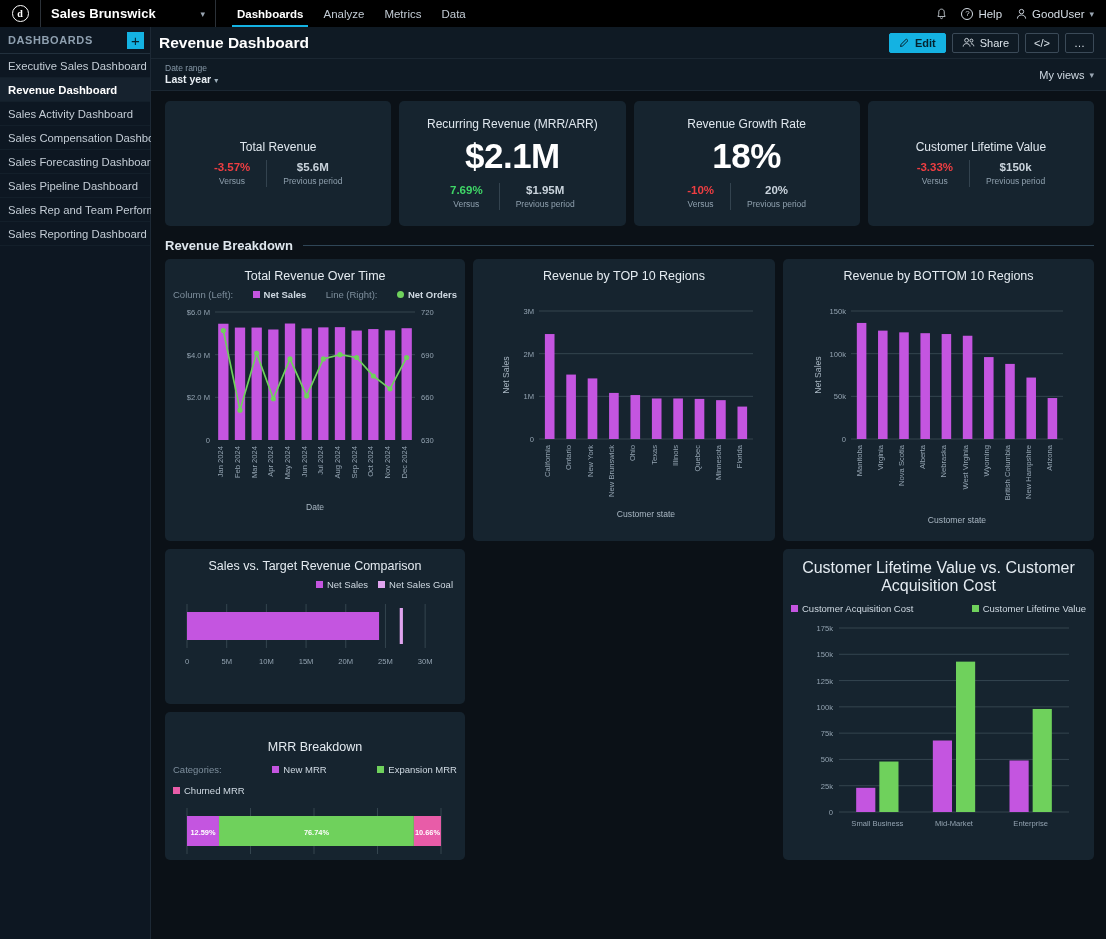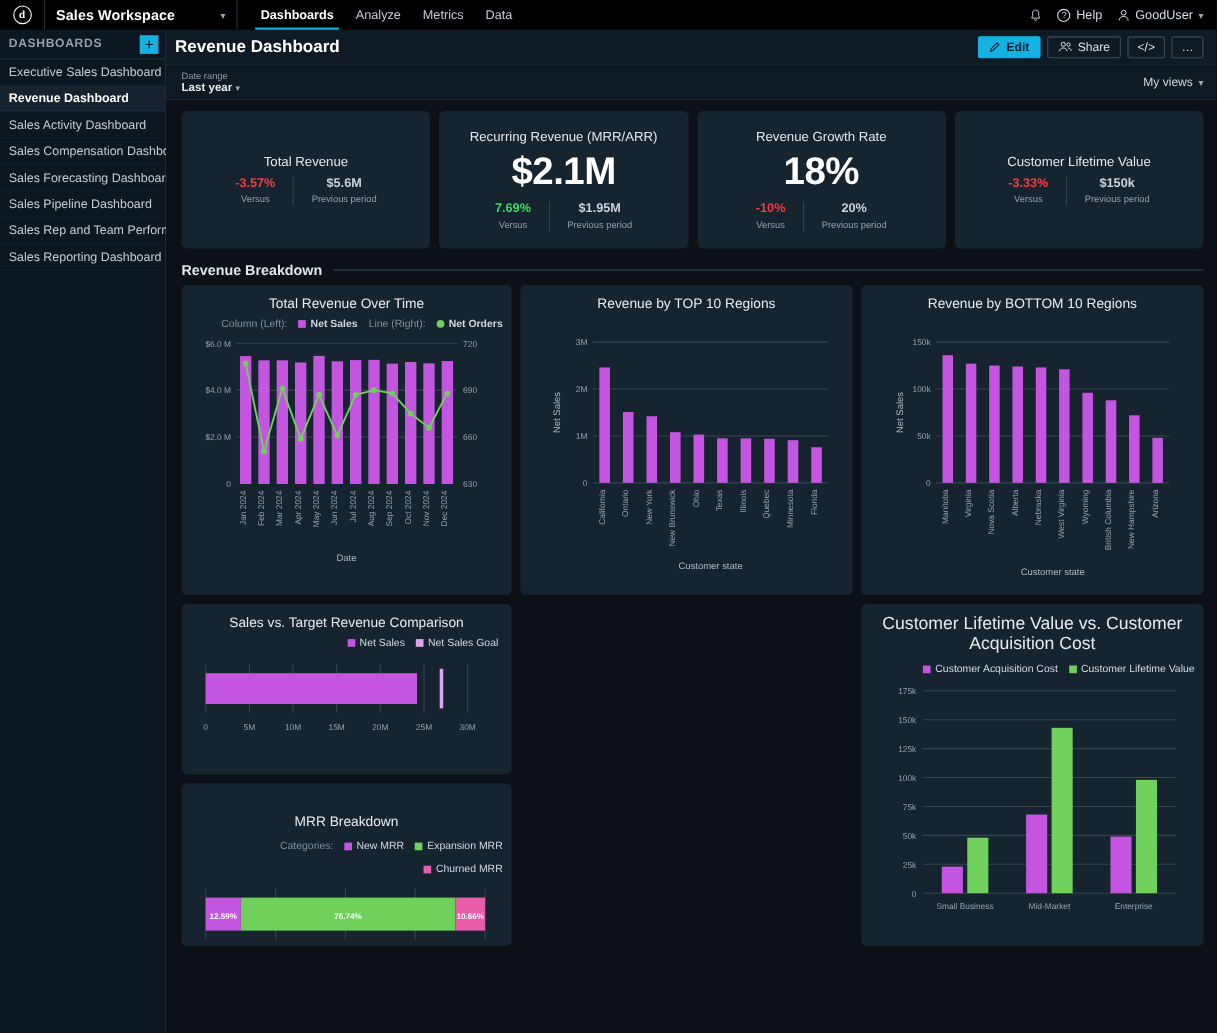--- a/index.html
+++ b/index.html
@@ -136,21 +136,21 @@
   .kpi-prev { font-size: 11.5px; font-weight: bold; color: #c9d3dc; line-height: 15px; }
 
   
   .grid { display: flex; gap: 8px; }
   .col { display: flex; flex-direction: column; gap: 8px; }
   .col.w1 { width: 300px; flex: 0 0 300px; }
   .col.w2 { width: 302px; flex: 0 0 302px; }
   .col.w3 { flex: 1; }
   .card { background: #16242f; border-radius: 5px; padding: 10px 8px 8px; position: relative; }
   .card-title { font-size: 12.5px; color: #e4ebf1; text-align: center; margin-bottom: 6px; }
-  .legend { display: flex; align-items: center; justify-content: flex-end; gap: 10px; font-size: 9.5px; color: #cfd9e2; flex-wrap: wrap; }
+  .legend { display: flex; align-items: center; justify-content: space-between; gap: 10px; font-size: 9.5px; color: #cfd9e2; flex-wrap: wrap; }
   .legend.right { justify-content: flex-end; padding-right: 4px; }
   .lg { display: flex; align-items: center; gap: 4px; }
   .sw { width: 7px; height: 7px; display: inline-block; }
   .sw.round { border-radius: 50%; }
   .lg-mute { color: #7e8f9d; }
 
   svg { display: block; }
   .ax { font-size: 7.6px; fill: #93a3b1; font-family: "Liberation Sans", sans-serif; }
   .ax-title { font-size: 8.6px; fill: #a9b7c3; font-family: "Liberation Sans", sans-serif; }
   .grid-line { stroke: #34454f; stroke-width: 1; }
@@ -159,21 +159,21 @@
 </head>
 <body>
 
 <div class="app">
 
   <div class="topbar">
     <div class="logo-box">
       <div class="logo-circle">d</div>
     </div>
     <div class="workspace">
-      <span class="workspace-name">Sales Workspace</span>
+      <span class="workspace-name">Sales Brunswick</span>
       <span class="chev">▾</span>
     </div>
     <div class="nav">
       <div class="nav-item active">Dashboards</div>
       <div class="nav-item">Analyze</div>
       <div class="nav-item">Metrics</div>
       <div class="nav-item">Data</div>
     </div>
     <div class="topbar-right">
       <div class="tb-ico">

